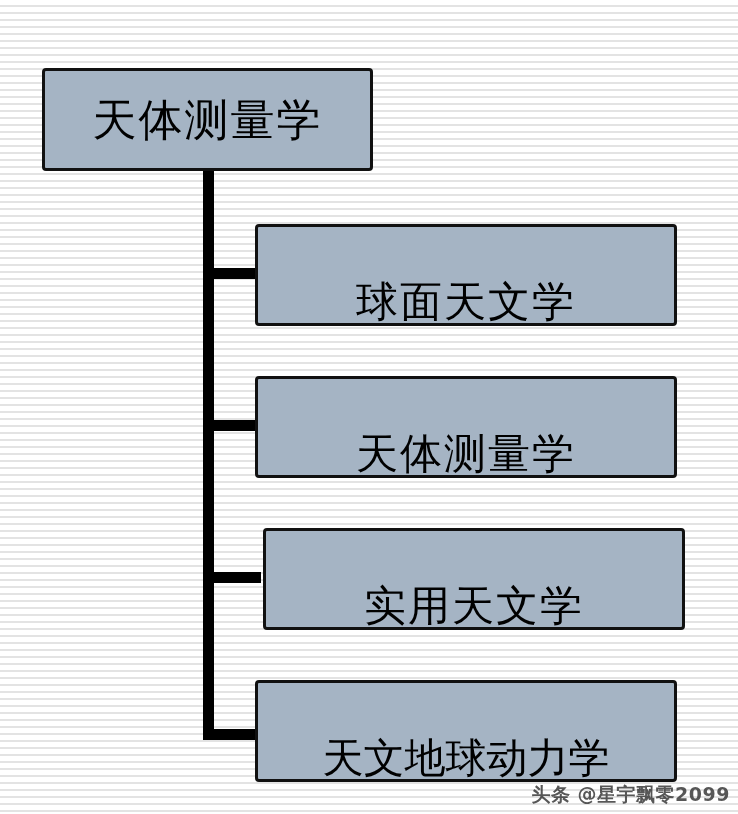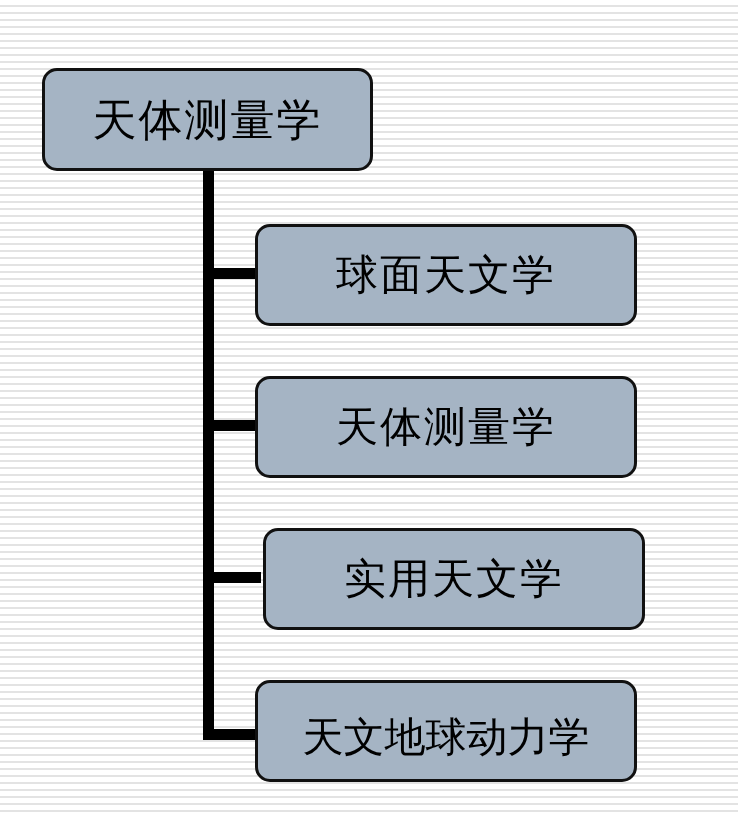--- a/index.html
+++ b/index.html
@@ -31,43 +31,44 @@
     width: 738px;
     height: 814px;
   }
 
   
   .node {
     position: absolute;
     box-sizing: border-box;
     background: #a5b4c4;
     border: 3px solid #111111;
-    border-radius: 15px;
+    border-radius: 4px;
     display: flex;
     align-items: center;
     justify-content: center;
     color: #000000;
     text-align: center;
     line-height: 1;
     white-space: nowrap;
   }
   .node-root {
     left: 42px;
     top: 68px;
     width: 331px;
     height: 103px;
     font-size: 44px;
     letter-spacing: 2px;
   }
   .node-child {
     left: 255px;
-    width: 382px;
+    width: 422px;
     height: 102px;
     font-size: 42px;
     letter-spacing: 2px;
+    align-items: flex-end;
   }
   .node-child.c0 { top: 224px; }
   .node-child.c1 { top: 376px; }
   .node-child.c2 { top: 528px; margin-left: 8px; }
   .node-child.c3 { top: 680px; }
 
   .node-child.c3 .node-label {
     font-size: 41px;
     letter-spacing: 0px;
     margin-top: 12px;
@@ -115,14 +116,15 @@
   </div>
 
   <div class="node node-child c2">
     <span class="node-label">实用天文学</span>
   </div>
 
   <div class="node node-child c3">
     <span class="node-label">天文地球动力学</span>
   </div>
 
+  <div class="watermark">头条 @星宇飘零2099</div>
 
 </div>
 
 </body></html>

